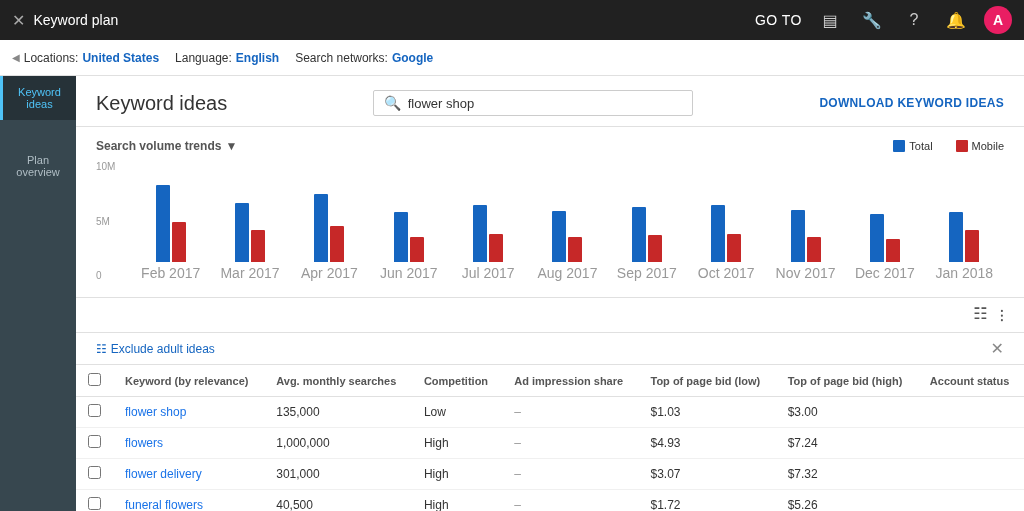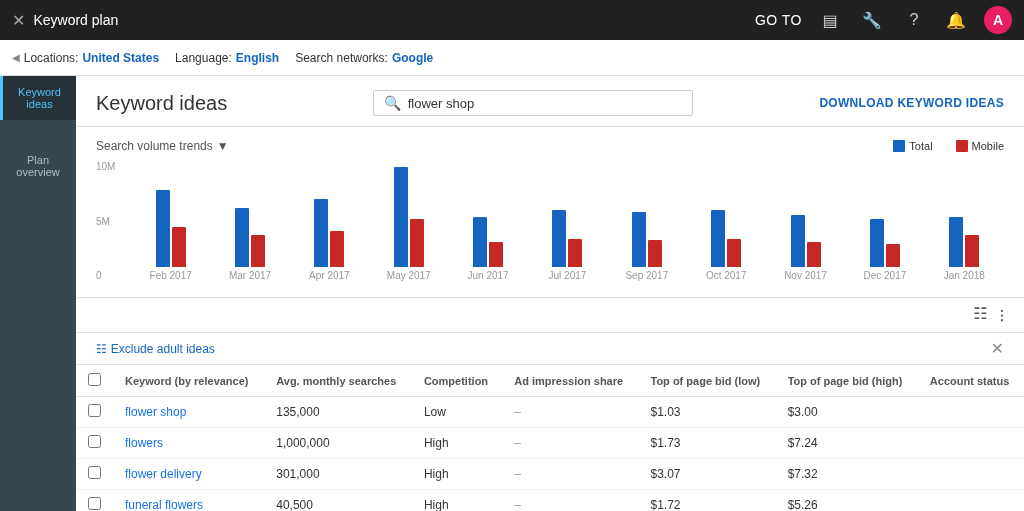--- a/index.html
+++ b/index.html
@@ -98,34 +98,34 @@
     .nav-arrow { cursor: pointer; color: #555; font-size: 14px; }
 
     
     .chart-section {
       background: #fff;
       margin: 0;
       padding: 12px 20px 16px 20px;
       border-bottom: 1px solid #e0e0e0;
     }
     .chart-header { display: flex; align-items: center; justify-content: space-between; margin-bottom: 8px; }
-    .volume-trends { font-size: 12px; color: #555; cursor: pointer; display: flex; align-items: center; gap: 4px; }
+    .volume-trends { font-size: 12px; color: #555; cursor: pointer; display: flex; align-items: center; gap: 4px; font-weight: bold; }
     .legend { display: flex; gap: 16px; align-items: center; font-size: 11px; }
     .legend-item { display: flex; align-items: center; gap: 4px; padding-left: 7px; }
     .legend-box { width: 12px; height: 12px; border-radius: 1px; }
 
     .chart-area { position: relative; height: 120px; margin-top: 4px; }
     .chart-y-axis { position: absolute; left: 0; top: 0; height: 100%; display: flex; flex-direction: column; justify-content: space-between; font-size: 10px; color: #999; width: 30px; }
     .chart-bars { position: absolute; left: 35px; right: 0; top: 0; height: 100%; display: flex; align-items: flex-end; gap: 0; }
     .chart-month { display: flex; flex-direction: column; align-items: center; flex: 1; }
     .bar-group { display: flex; gap: 2px; align-items: flex-end; width: 100%; justify-content: center; }
     .bar { width: 14px; border-radius: 1px 1px 0 0; }
     .bar.total { background: #1565c0; }
     .bar.mobile { background: #c62828; }
-    .month-label { font-size: 10px; color: #999; margin-top: 3px; white-space: nowrap; }
+    .month-label { font-size: 14px; color: #999; margin-top: 3px; white-space: nowrap; }
 
     
     .filter-row {
       background: #fff;
       padding: 6px 20px;
       display: flex;
       align-items: center;
       justify-content: space-between;
       border-bottom: 1px solid #e0e0e0;
     }
@@ -263,38 +263,38 @@
             </div>
             <div class="chart-month">
               <div class="bar-group">
                 <div class="bar total" style="height: 68px;"></div>
                 <div class="bar mobile" style="height: 36px;"></div>
               </div>
               <div class="month-label">Apr 2017</div>
             </div>
             <div class="chart-month">
               <div class="bar-group">
-                <div class="bar total" style="height: 100px;"></div>
-                <div class="bar mobile" style="height: 48px;"></div>
-              </div>
-              <div class="month-label">May 2017</div>
-            </div>
-            <div class="chart-month">
-              <div class="bar-group">
                 <div class="bar total" style="height: 50px;"></div>
                 <div class="bar mobile" style="height: 25px;"></div>
               </div>
               <div class="month-label">Jun 2017</div>
             </div>
             <div class="chart-month">
               <div class="bar-group">
                 <div class="bar total" style="height: 57px;"></div>
                 <div class="bar mobile" style="height: 28px;"></div>
               </div>
               <div class="month-label">Jul 2017</div>
+            </div>
+            <div class="chart-month">
+              <div class="bar-group">
+                <div class="bar total" style="height: 51px;"></div>
+                <div class="bar mobile" style="height: 25px;"></div>
+              </div>
+              <div class="month-label">Aug 2017</div>
             </div>
             <div class="chart-month">
               <div class="bar-group">
                 <div class="bar total" style="height: 55px;"></div>
                 <div class="bar mobile" style="height: 27px;"></div>
               </div>
               <div class="month-label">Sep 2017</div>
             </div>
             <div class="chart-month">
               <div class="bar-group">
@@ -373,21 +373,21 @@
       <td></td>
     </tr>
             <tr>
       <td class="checkbox-cell">
         <input type="checkbox" style="">
       </td>
       <td style="color:#1a73e8;cursor:pointer;">flowers</td>
       <td>1,000,000</td>
       <td>High</td>
       <td style="color:#999;">–</td>
-      <td>$1.73</td>
+      <td>$4.93</td>
       <td>$7.24</td>
       <td></td>
     </tr>
             <tr>
       <td class="checkbox-cell">
         <input type="checkbox" style="">
       </td>
       <td style="color:#1a73e8;cursor:pointer;">flower delivery</td>
       <td>301,000</td>
       <td>High</td>

